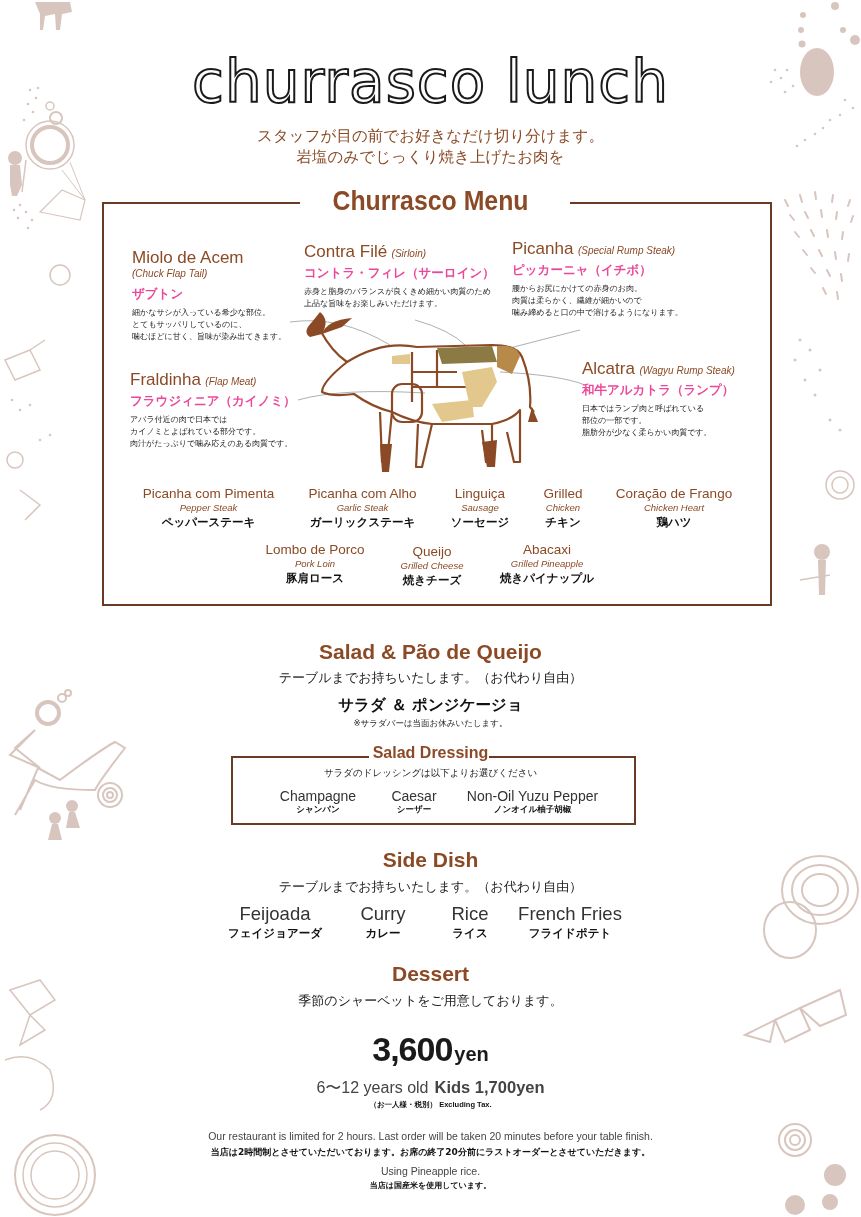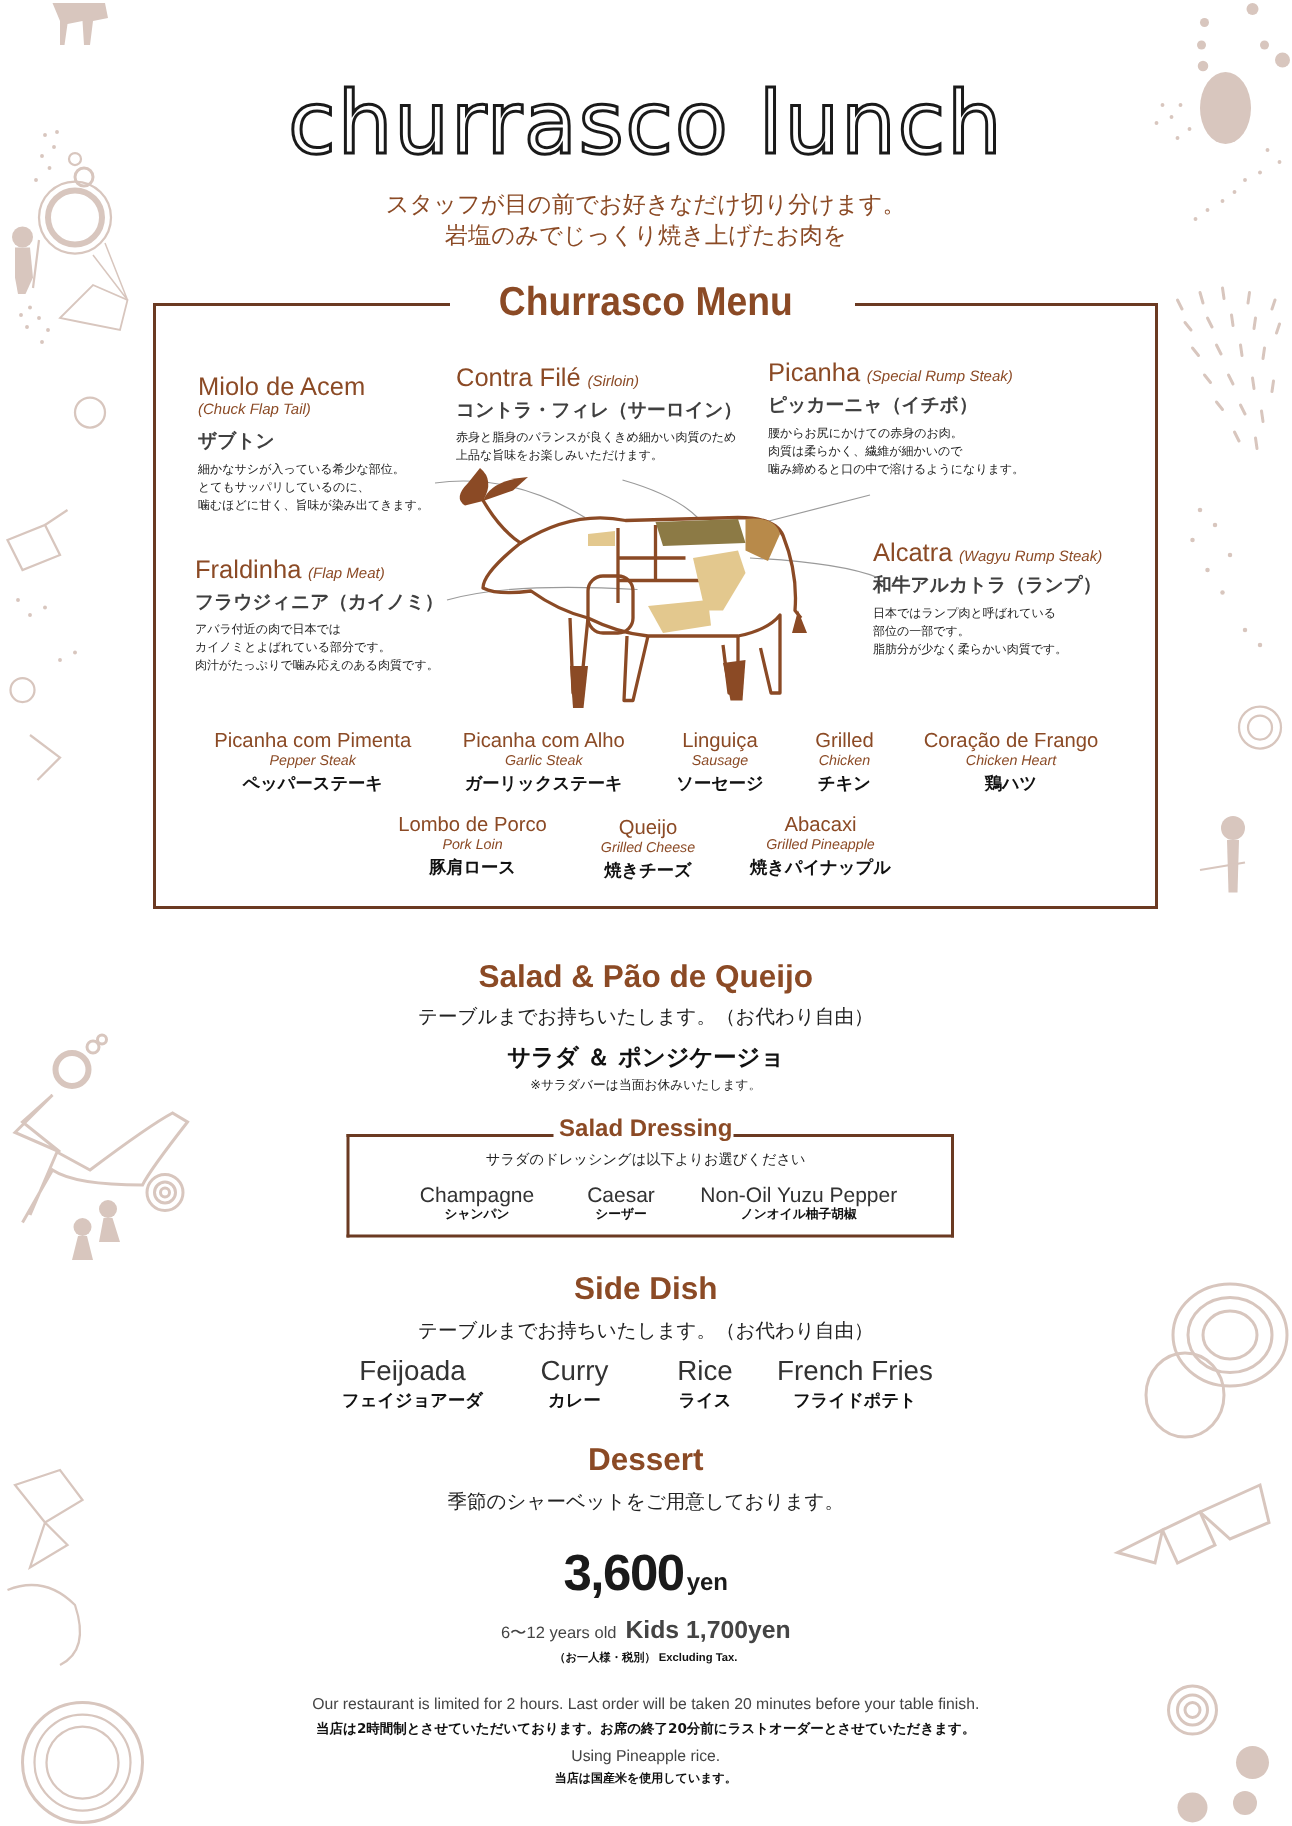--- a/index.html
+++ b/index.html
@@ -33,21 +33,21 @@
     font-family: "Liberation Sans", sans-serif; font-weight: 700; color: #8b4a25;
   }
   .menu-title {
     position: absolute; left: 0; width: 861px; top: 186px; text-align: center; font-size: 27px;
     transform: scaleX(0.92);
   }
 
   .cut { position: absolute; }
   .cut .pt { font-size: 17px; color: #8b4a25; font-weight: 400; white-space: nowrap; }
   .cut .en { font-size: 10px; font-style: italic; color: #8b4a25; }
-  .cut .jp { font-family: "DejaVu Sans", sans-serif; font-size: 12.5px; font-weight: 700; color: #404040; margin-top: 3px; white-space: nowrap; }
+  .cut .jp { font-family: "DejaVu Sans", sans-serif; font-size: 12.5px; font-weight: 700; color: #ec4899; margin-top: 3px; white-space: nowrap; }
   .cut .desc { font-family: "DejaVu Sans", sans-serif; font-size: 8px; color: #222; line-height: 12px; margin-top: 4px; white-space: nowrap; }
 
   .cow { position: absolute; left: 292px; top: 312px; }
 
   .grid-item { position: absolute; text-align: center; }
   .grid-item .pt { font-size: 13.5px; color: #8b4a25; white-space: nowrap; }
   .grid-item .en { font-size: 9.5px; font-style: italic; color: #8b4a25; margin-top: 1px; white-space: nowrap; }
   .grid-item .jp { font-family: "DejaVu Sans", sans-serif; font-size: 11.5px; font-weight: 700; color: #111; margin-top: 2px; white-space: nowrap; text-align: center; }
 
   .center { position: absolute; left: 0; width: 861px; text-align: center; }
@@ -68,23 +68,23 @@
   .opt { position: absolute; text-align: center; }
   .opt .en { font-size: 14px; color: #333; white-space: nowrap; }
   .opt .jp { font-family: "DejaVu Sans", sans-serif; font-size: 8.5px; font-weight: 700; color: #111; white-space: nowrap; }
 
   .side { position: absolute; text-align: center; }
   .side .en { font-size: 18.5px; color: #333; white-space: nowrap; }
   .side .jp { font-family: "DejaVu Sans", sans-serif; font-size: 11.5px; font-weight: 700; color: #111; white-space: nowrap; margin-top: 1px; }
 
   .price { top: 1030px; font-weight: 700; color: #1a1a1a; }
   .price .num { font-size: 34px; letter-spacing: -1px; }
-  .price .unit { font-size: 16px; margin-left: 2px; }
+  .price .unit { font-size: 20px; margin-left: 2px; }
   .kids { top: 1078px; color: #333; }
-  .kids .age { font-size: 11px; color: #444; }
+  .kids .age { font-size: 16px; color: #444; }
   .kids .k { font-size: 16.5px; font-weight: 700; color: #444; margin-left: 6px; }
   .tax { top: 1100px; font-size: 7.5px; color: #111; font-weight: 700; }
   .note-en { font-size: 10.5px; color: #444; }
   .note-jp { font-family: "DejaVu Sans", sans-serif; font-size: 9px; font-weight: 700; color: #111; }
 </style>
 </head>
 <body>
 
 <div class="deco" style="left:0;top:0;">
   <svg width="110" height="260" viewBox="0 0 110 260">

